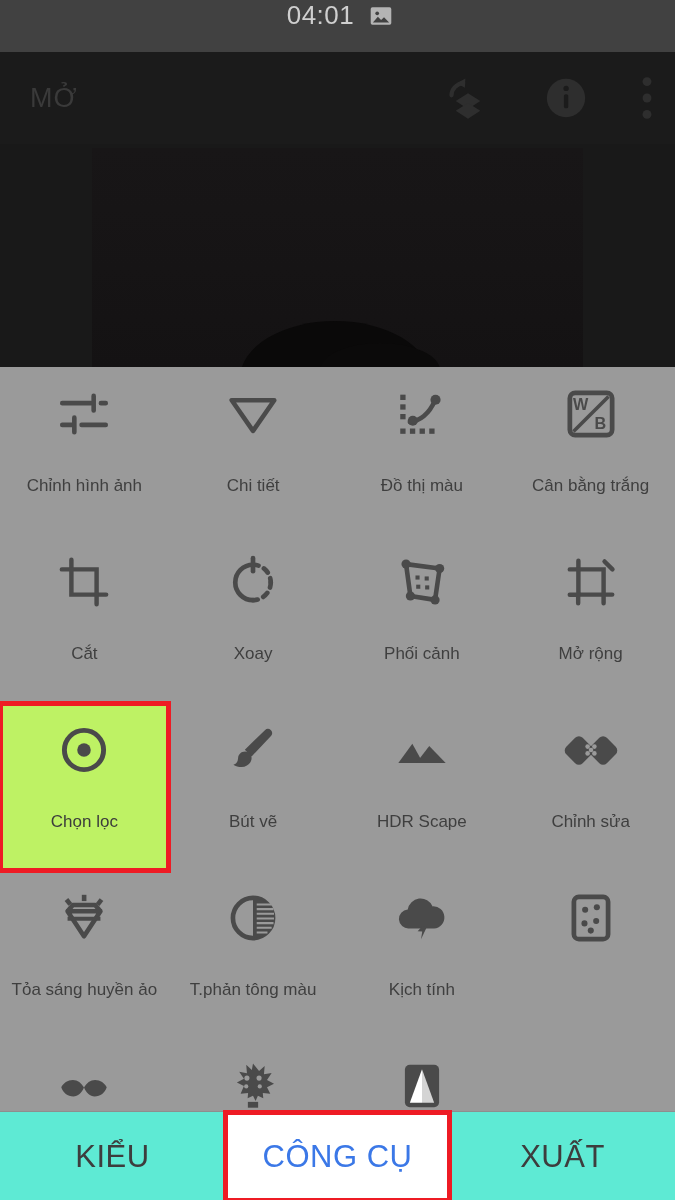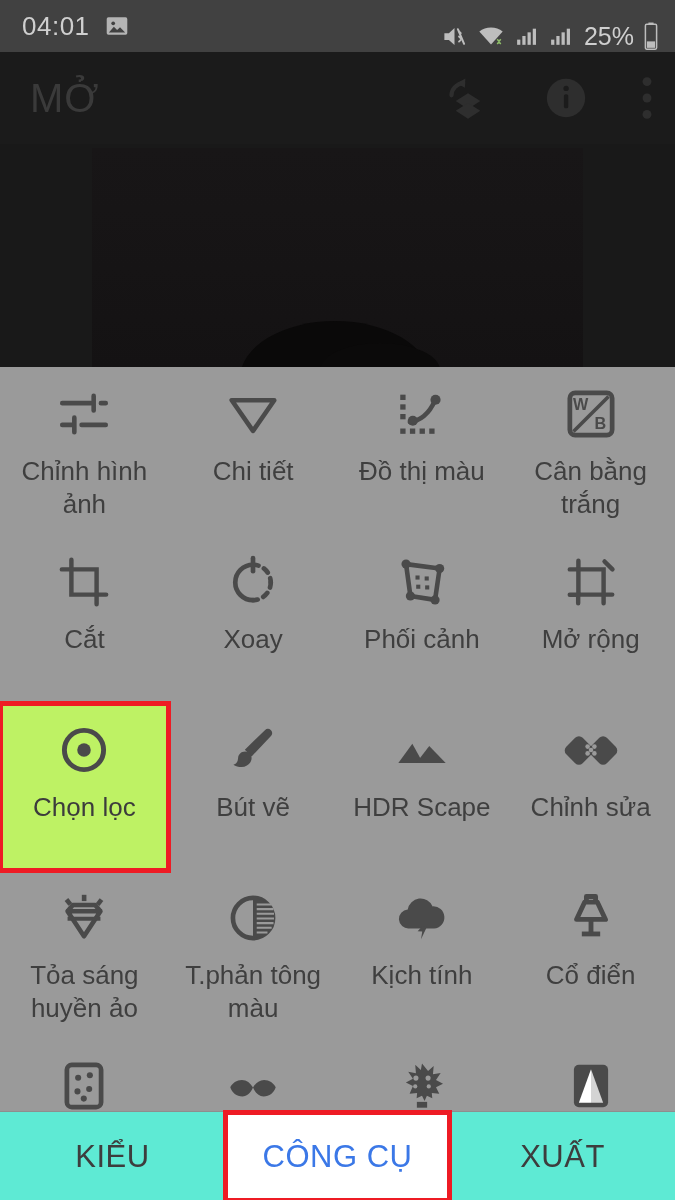--- a/index.html
+++ b/index.html
@@ -12,37 +12,38 @@
   #app { position: relative; width: 675px; height: 1200px; }
 
   
   .statusbar {
     position: absolute; top: 0; left: 0;
     width: 675px; height: 52px;
     background: #414141;
     display: flex; align-items: center;
     padding: 0 16px 0 22px;
     color: #c9c9c9;
+    flex-direction: column;
   }
   .sb-time { font-size: 26px; letter-spacing: .5px; color: #cfcfcf; }
   .sb-left { display: flex; align-items: center; gap: 14px; }
   .sb-right { margin-left: auto; display: flex; align-items: center; gap: 9px; margin-top: 20px; }
   .sb-pct { font-size: 25px; color: #cfcfcf; margin-left: 2px; }
   .ico { display: inline-block; line-height: 0; }
 
   
   .appbar {
     position: absolute; top: 52px; left: 0;
     width: 675px; height: 92px;
     background: #1b1b1b;
     display: flex; align-items: center;
     padding: 0 22px 0 30px;
   }
   .appbar-title {
-    font-size: 40px; color: #3a3a3a; letter-spacing: 1px;
+    font-size: 27px; color: #3a3a3a; letter-spacing: 1px;
   }
   .appbar-actions { margin-left: auto; display: flex; align-items: center; gap: 52px; }
 
   
   .canvas {
     position: absolute; top: 144px; left: 0;
     width: 675px; height: 223px;
     background: #191919;
   }
   .photo {
@@ -77,22 +78,22 @@
     height: 168px;
     display: flex; flex-direction: column;
     align-items: center; justify-content: flex-start;
     padding-top: 16px;
   }
   .tool .glyph {
     height: 62px; display: flex; align-items: center; justify-content: center;
     color: #4a4a4a;
   }
   .tool .label {
-    margin-top: 10px;
-    font-size: 26px; line-height: 33px;
+    margin-top: 24px;
+    font-size: 17px; line-height: 33px;
     color: #3f3f3f; text-align: center;
     max-width: 150px;
   }
   .tool.selected {
     background: #bef264;
     outline: 5px solid #ee1b24;
     outline-offset: -3px;
     z-index: 4;
   }
   .tool.selected .glyph { color: #4a4a4a; }
@@ -401,31 +402,20 @@
       <div class="tool">
         <div class="glyph">
           <svg width="58" height="58" viewBox="0 0 24 24">
             <path d="M6.6 16.3a3.9 3.9 0 0 1-.5-7.8 5.4 5.4 0 0 1 10.3-1.3 4.3 4.3 0 0 1 .6 9.1z" fill="#4a4a4a"></path>
             <path d="M11.9 15.6l2.1.1-2.4 5.1.5-3.2-1.9-.1z" fill="#4a4a4a"></path>
           </svg>
         </div>
         <div class="label">Kịch tính</div>
       </div>
 
-      <div class="tool">
-        <div class="glyph">
-          <svg width="58" height="58" viewBox="0 0 24 24" fill="none" stroke="#4a4a4a" stroke-width="2" stroke-linejoin="round">
-            <path d="M6 12.6L9.4 5.4h5.2L18 12.6z"></path>
-            <path d="M12 12.6v5.4"></path>
-            <path d="M8.2 18.6h7.6"></path>
-            <path d="M10.1 5.4V3.1h3.8v2.3"></path>
-          </svg>
-        </div>
-        <div class="label">Cổ điển</div>
-      </div>
 
       <div class="tool">
         <div class="glyph">
           <svg width="54" height="54" viewBox="0 0 24 24">
             <rect x="4.4" y="2.6" width="15.2" height="18.8" rx="2.2" fill="none" stroke="#4a4a4a" stroke-width="2.1"></rect>
             <g fill="#4a4a4a">
               <circle cx="9.4" cy="8.3" r="1.35"></circle>
                 <circle cx="14.6" cy="7.2" r="1.35"></circle>
               <circle cx="9.1" cy="14.4" r="1.35"></circle>
                 <circle cx="14.3" cy="13.3" r="1.35"></circle>

